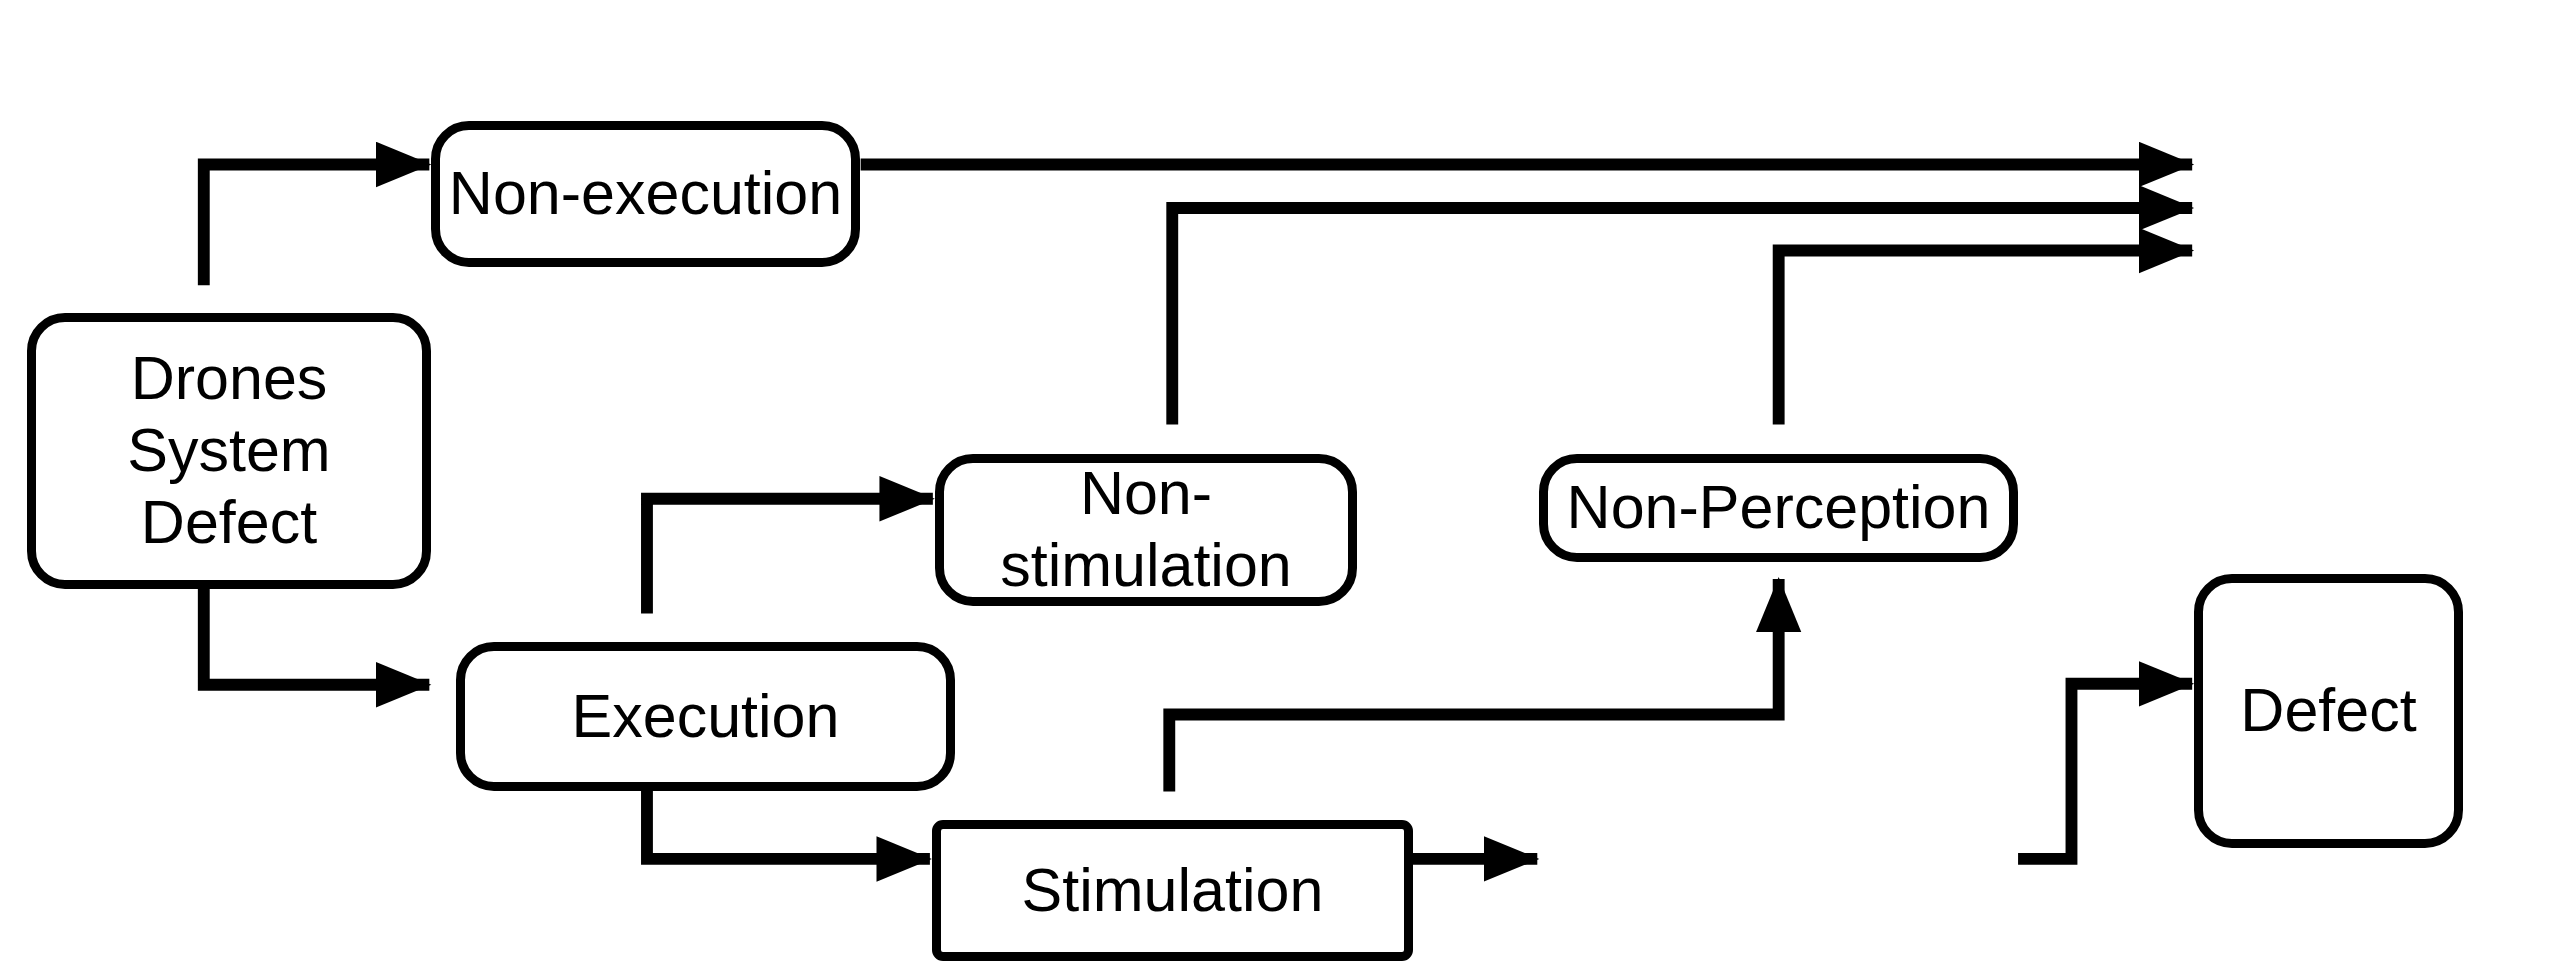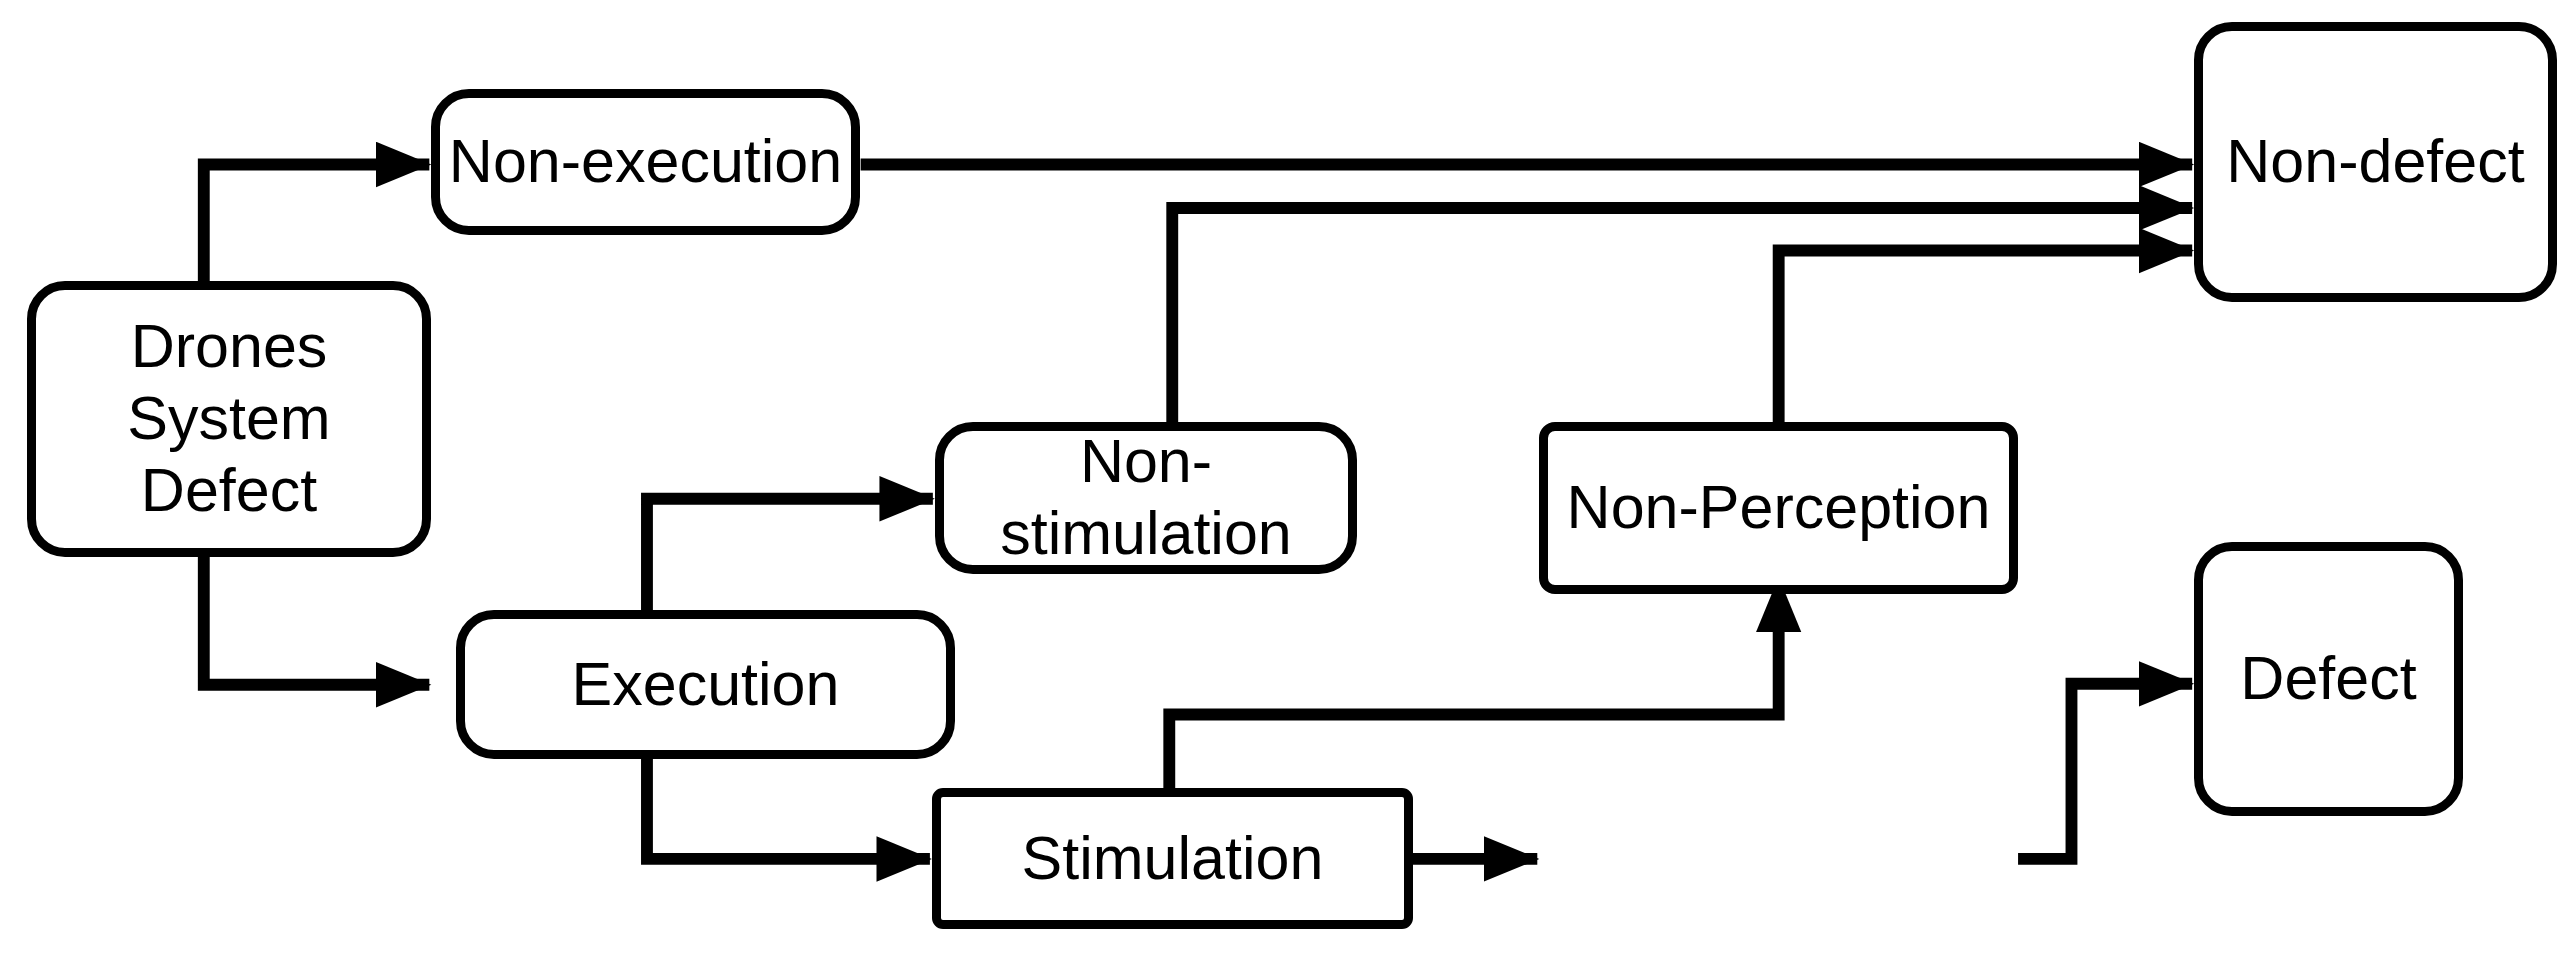--- a/index.html
+++ b/index.html
@@ -29,28 +29,29 @@
     border: 9px solid #000000;
     border-radius: 38px;
     display: flex;
     align-items: center;
     justify-content: center;
     text-align: center;
     color: #000000;
     font-size: 61px;
     line-height: 1.18;
     white-space: pre-line;
+    margin-top: 32px;
   }
   
   #node-drones        { left:   27px; top: 281px; width: 404px; height: 276px; }
   #node-non-execution { left:  431px; top:  89px; width: 429px; height: 146px; }
   #node-execution     { left:  456px; top: 610px; width: 499px; height: 149px; }
   #node-non-stimulation { left: 935px; top: 422px; width: 422px; height: 152px; }
   #node-stimulation   { left:  932px; top: 788px; width: 481px; height: 141px; border-radius: 11px; }
-  #node-non-perception{ left: 1539px; top: 422px; width: 479px; height: 172px; border-radius: 16px; }
+  #node-non-perception{ left: 1539px; top: 422px; width: 479px; height: 108px; }
   #node-perception    { left: 1539px; top: 788px; width: 479px; height: 141px; }
   #node-non-defect    { left: 2194px; top:  22px; width: 363px; height: 280px; }
   #node-defect        { left: 2194px; top: 542px; width: 269px; height: 274px; }
 </style>
 </head>
 <body>
 
 <div id="canvas">
 
   <svg id="edges-svg" viewBox="0 0 2604 972" xmlns="http://www.w3.org/2000/svg">
@@ -81,18 +82,17 @@
 
   <div class="node" id="node-execution">Execution</div>
 
   <div class="node" id="node-non-stimulation">Non-stimulation</div>
 
   <div class="node" id="node-stimulation">Stimulation</div>
 
   <div class="node" id="node-non-perception">Non-Perception</div>
 
 
-  <div class="node" id="node-non-defect">Non-defect</div>
 
   <div class="node" id="node-defect">Defect</div>
 
 </div>
 
 
 </body></html>

